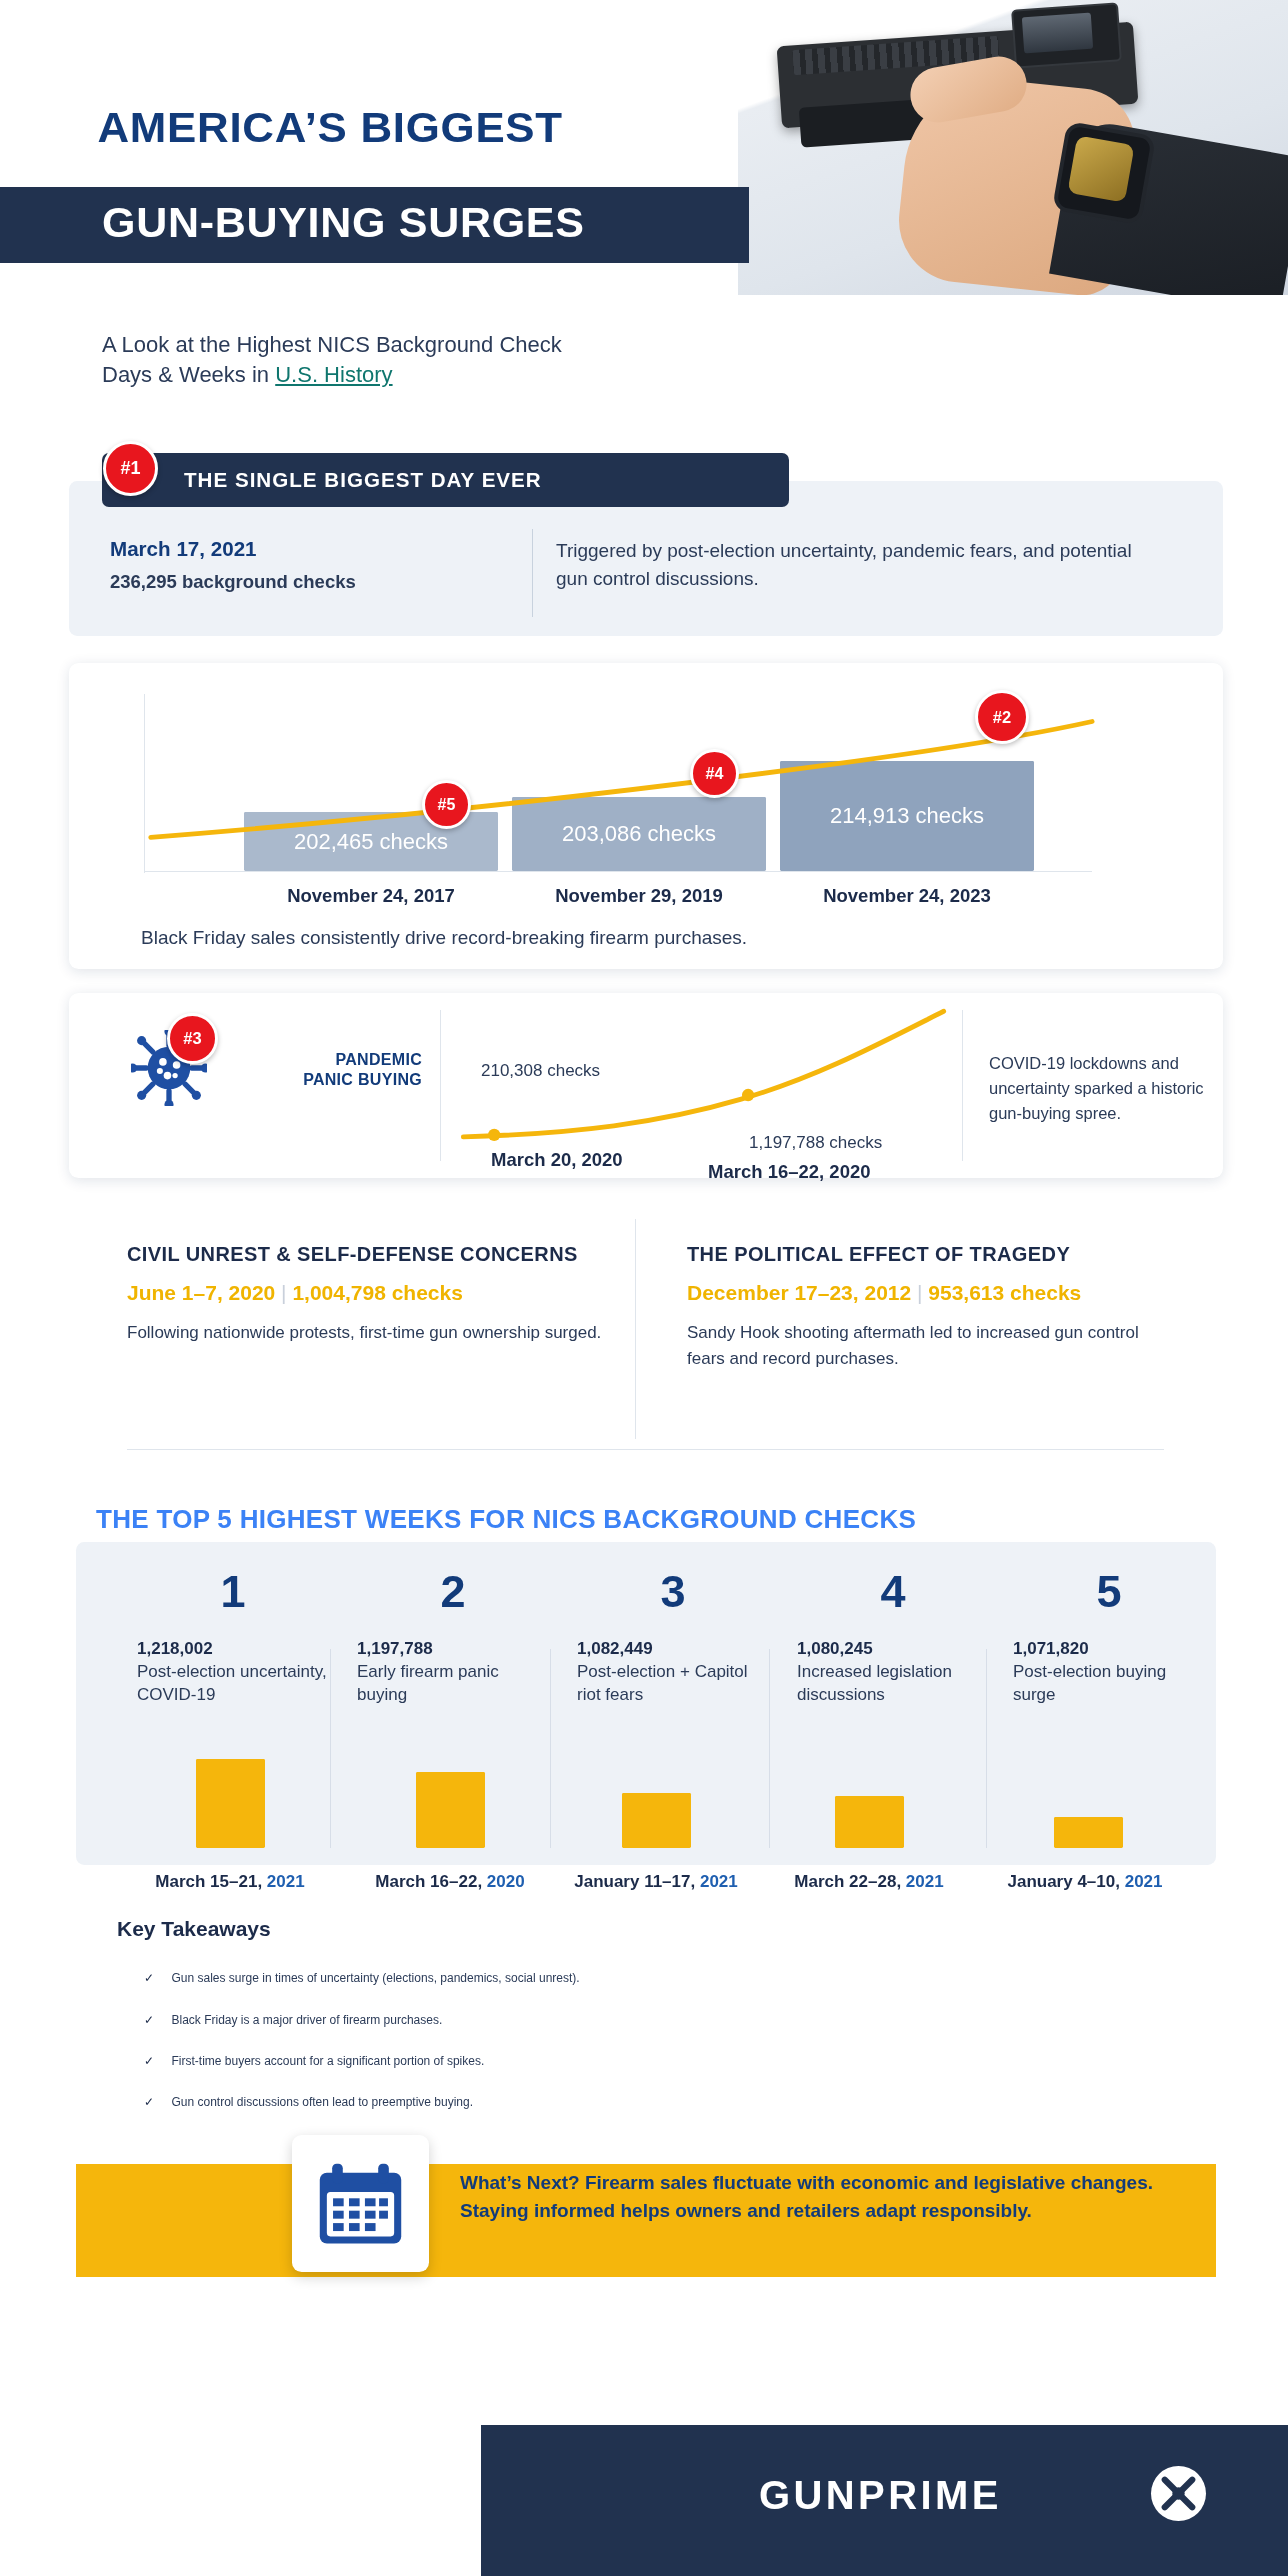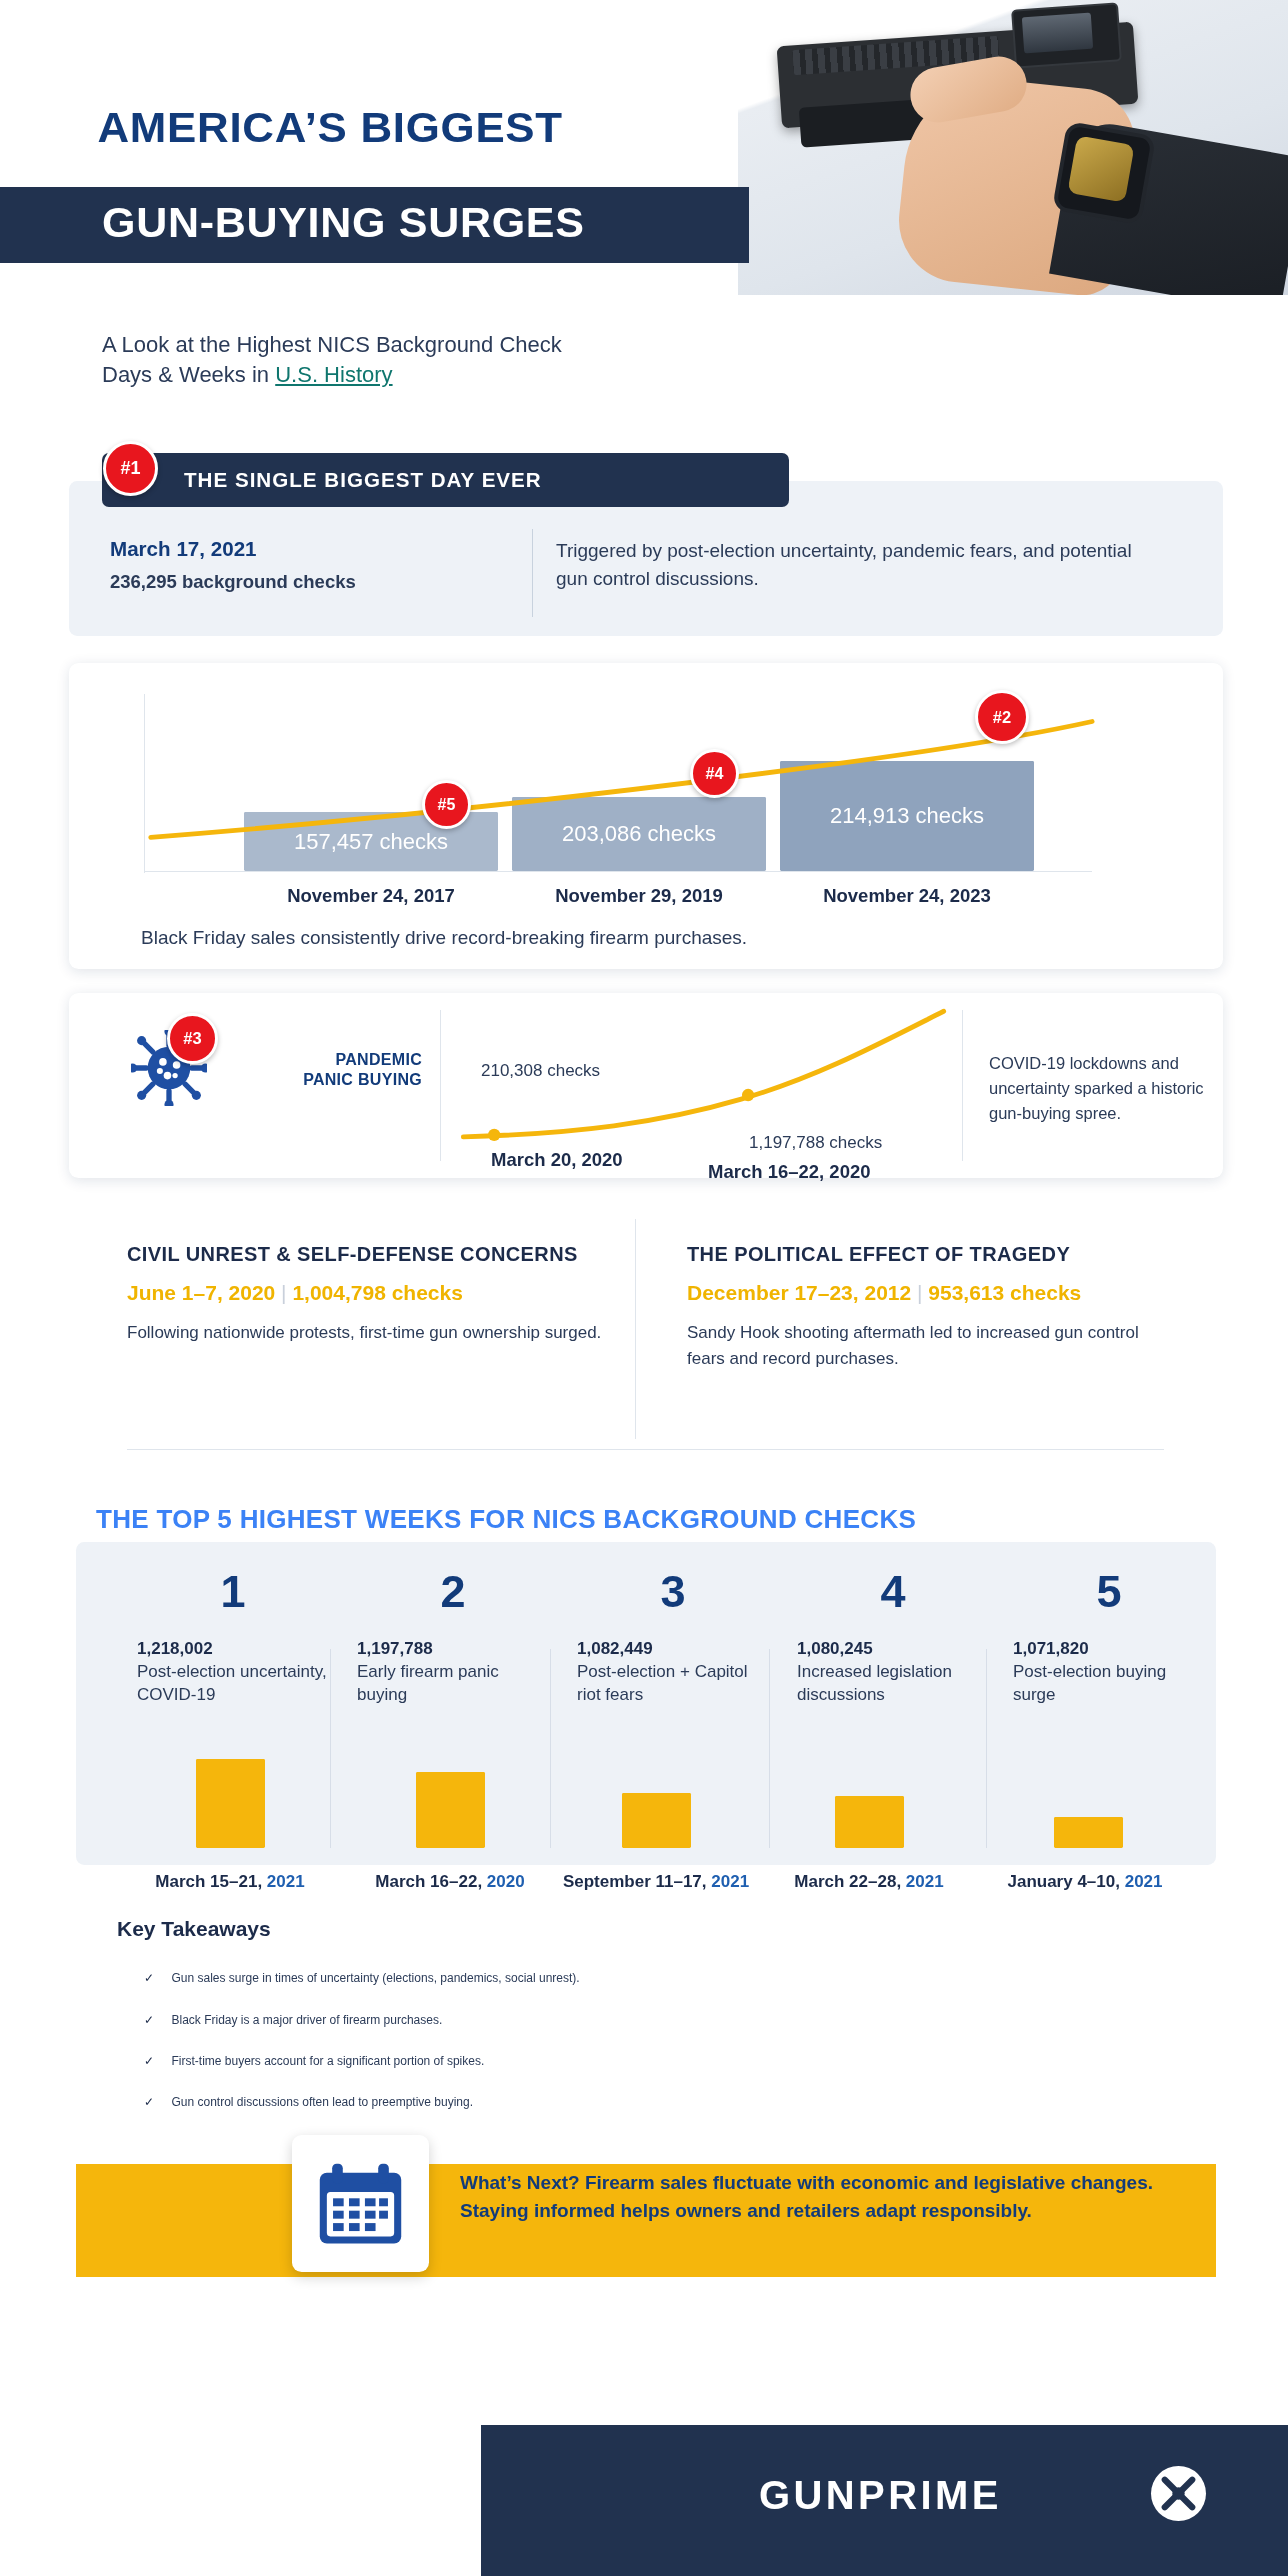--- a/index.html
+++ b/index.html
@@ -294,21 +294,21 @@
     <div class="s1-date">March 17, 2021</div>
     <div class="s1-count">236,295 background checks</div>
   </div>
   <div class="s1-div"></div>
   <div class="s1-right">Triggered by post-election uncertainty, pandemic fears, and potential gun control discussions.</div>
 
   <div class="s2"></div>
   <div class="axis-y"></div>
   <div class="axis-x"></div>
 
-  <div class="bar" id="bar5">157,457  checks</div>
+  <div class="bar" id="bar5">202,465  checks</div>
   <div class="bar" id="bar4">203,086 checks</div>
   <div class="bar" id="bar3">214,913 checks</div>
 
   <svg class="trendline" viewBox="0 0 1400 270" preserveAspectRatio="none">
     <path d="M20,215 C 340,190 700,150 1000,110 C 1180,86 1300,66 1390,46" fill="none" stroke="#f5b60c" stroke-width="7" stroke-linecap="round"></path>
   </svg>
 
   <div class="badge" id="badge5">#5</div>
   <div class="badge" id="badge4">#4</div>
   <div class="badge" id="badge2">#2</div>
@@ -432,21 +432,21 @@
   <div class="s5-bar" style="left:835px;top:1796px;width:69px;height:52px;"></div>
   <div class="s5-bar" style="left:1054px;top:1817px;width:69px;height:31px;"></div>
 
   <div class="s5-date" style="left:120px;">
     <span>March 15–21, </span><span class="yr">2021</span>
   </div>
   <div class="s5-date" style="left:340px;">
     <span>March 16–22, </span><span class="yr">2020</span>
   </div>
   <div class="s5-date" style="left:546px;">
-    <span>September 11–17, </span><span class="yr">2021</span>
+    <span>January 11–17, </span><span class="yr">2021</span>
   </div>
   <div class="s5-date" style="left:759px;">
     <span>March 22–28, </span><span class="yr">2021</span>
   </div>
   <div class="s5-date" style="left:975px;">
     <span>January 4–10, </span><span class="yr">2021</span>
   </div>
 
   <div class="kt-title">Key Takeaways</div>
   <div class="kt" style="top:1971px;"><span class="chk">✓</span><span>Gun sales surge in times of uncertainty (elections, pandemics, social unrest).</span></div>

